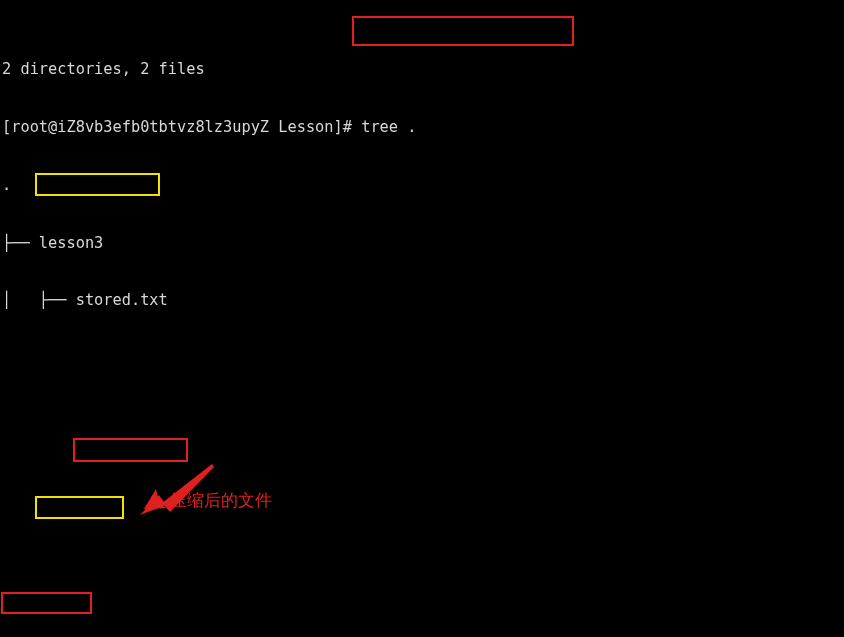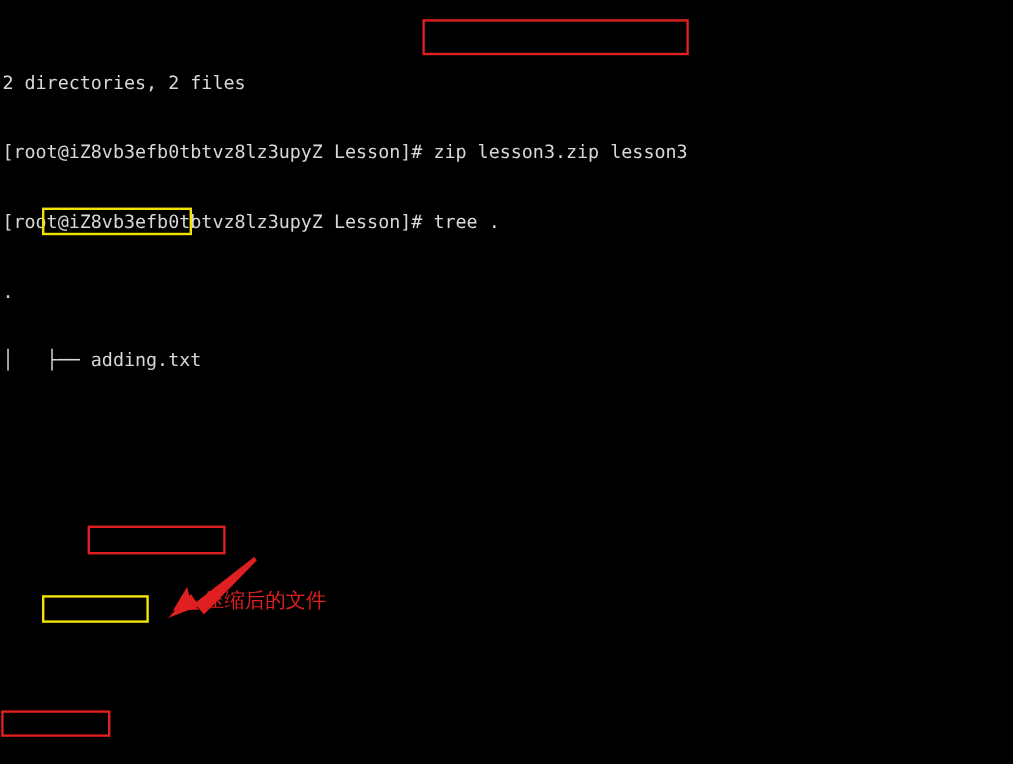--- a/index.html
+++ b/index.html
@@ -56,24 +56,24 @@
     position: absolute;
     pointer-events: none;
   }
 </style>
 </head>
 <body>
 
 <div id="terminal">
 
   <div class="line"><span>2 directories, 2 files</span></div>
-  <div class="line"><span>[root@iZ8vb3efb0tbtvz8lz3upyZ Lesson]# zip lesson3.zip lesson3</span></div>
   <div class="line"><span>[root@iZ8vb3efb0tbtvz8lz3upyZ Lesson]# tree .</span></div>
   <div class="line"><span>.</span></div>
-  <div class="line"><span>│   ├── adding.txt</span></div>
+  <div class="line"><span>├── lesson3</span></div>
+  <div class="line"><span>│   ├── stored.txt</span></div>
   
   
   
   
   
   
   
   
   
   

